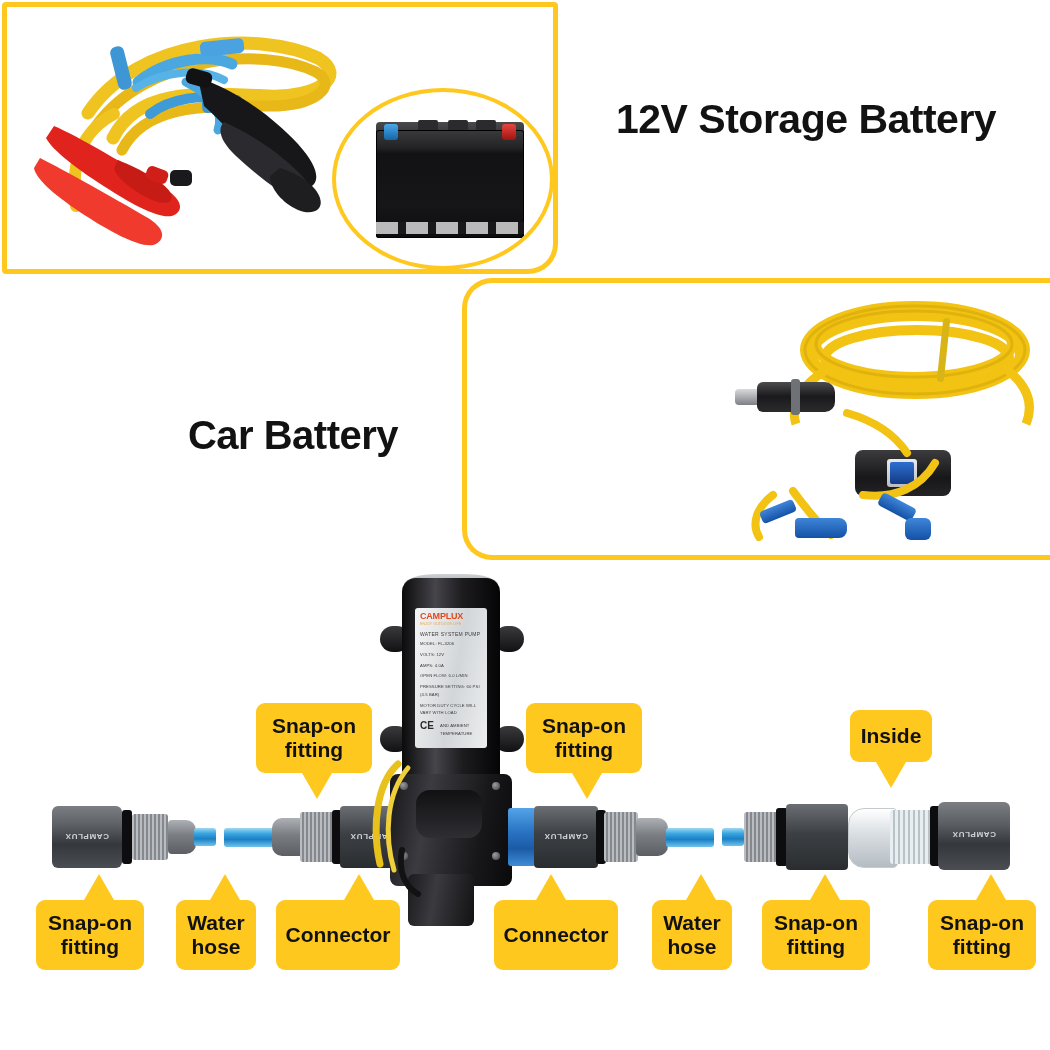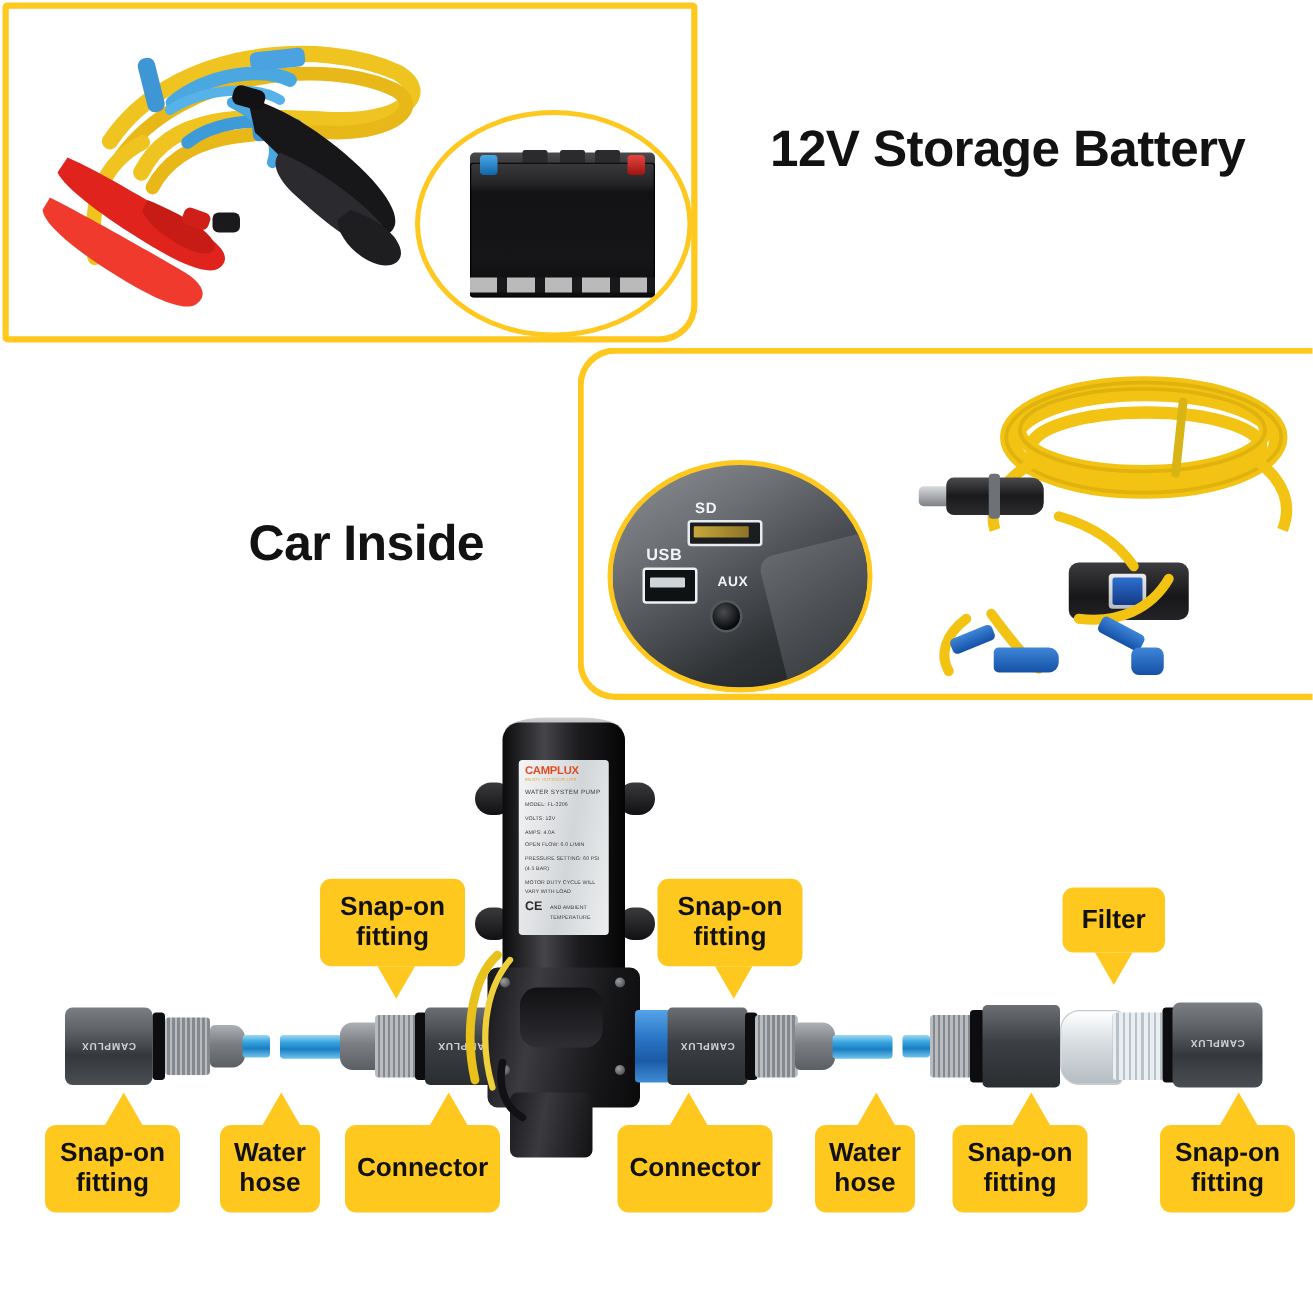--- a/index.html
+++ b/index.html
@@ -158,32 +158,23 @@
     <div class="bcap" style="left:140px;"></div>
     <div id="battery-body"></div>
     <div class="bterm" id="bterm-neg"></div>
     <div class="bterm" id="bterm-pos"></div>
     <div id="bfoot"></div>
   </div>
 
   <div class="panel" id="panel-car"></div>
 
   <div class="heading" id="heading-car">
-    <div>Car Inside</div>
-  </div>
-
-  <div id="dash-circle">
-    <div id="dash-panelline"></div>
-    <div class="dash-txt" id="dash-label-sd">SD</div>
-    <div id="dash-sd"></div>
-    <div class="dash-txt" id="dash-label-usb">USB</div>
-    <div id="dash-usb"></div>
-    <div class="dash-txt" id="dash-label-aux">AUX</div>
-    <div id="dash-aux"></div>
-  </div>
+    <div>Car Battery</div>
+  </div>
+
 
   <div id="coil">
     <svg width="250" height="135" viewBox="0 0 250 135" style="position:absolute;left:0;top:0;">
       <g fill="none" stroke="#f2c313" stroke-width="10" stroke-linecap="round">
         <ellipse cx="125" cy="58" rx="110" ry="44"></ellipse>
         <ellipse cx="126" cy="62" rx="104" ry="38"></ellipse>
         <ellipse cx="124" cy="52" rx="98" ry="33"></ellipse>
         <ellipse cx="127" cy="66" rx="92" ry="28"></ellipse>
       </g>
       <g fill="none" stroke="#e0b20d" stroke-width="3">
@@ -309,21 +300,21 @@
 
   <div class="callout" style="left:526px;top:703px;width:116px;height:70px;font-size:21px;">
     <div class="ctext">
       <div>Snap-on</div>
       <div>fitting</div>
     </div>
     <div class="tail tail-down" style="left:46px;"></div>
   </div>
 
   <div class="callout" style="left:850px;top:710px;width:82px;height:52px;font-size:21px;">
-    <div class="ctext">Filter</div>
+    <div class="ctext">Inside</div>
     <div class="tail tail-down" style="left:26px;"></div>
   </div>
 
   <div class="callout" style="left:36px;top:900px;width:108px;height:70px;font-size:21px;">
     <div class="ctext">
       <div>Snap-on</div>
       <div>fitting</div>
     </div>
     <div class="tail tail-up" style="left:48px;"></div>
   </div>

